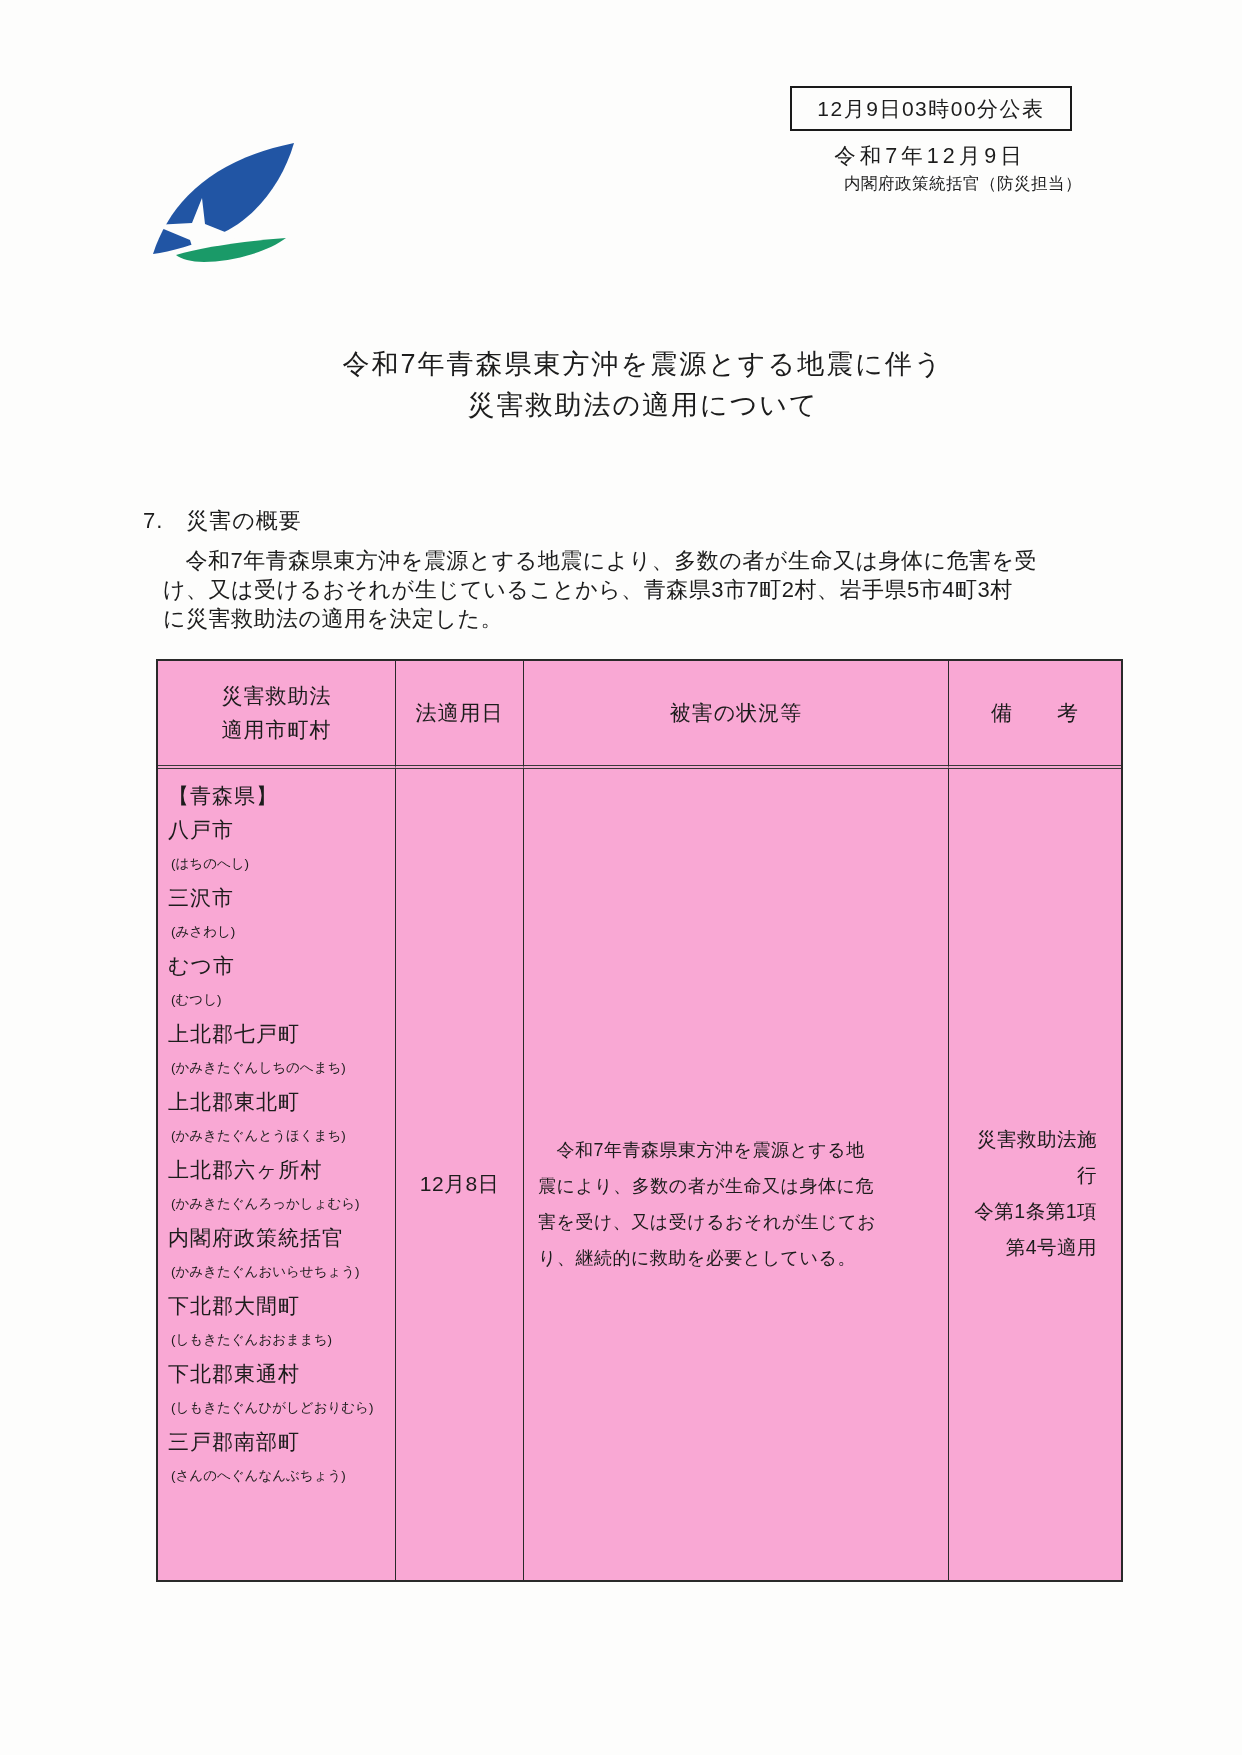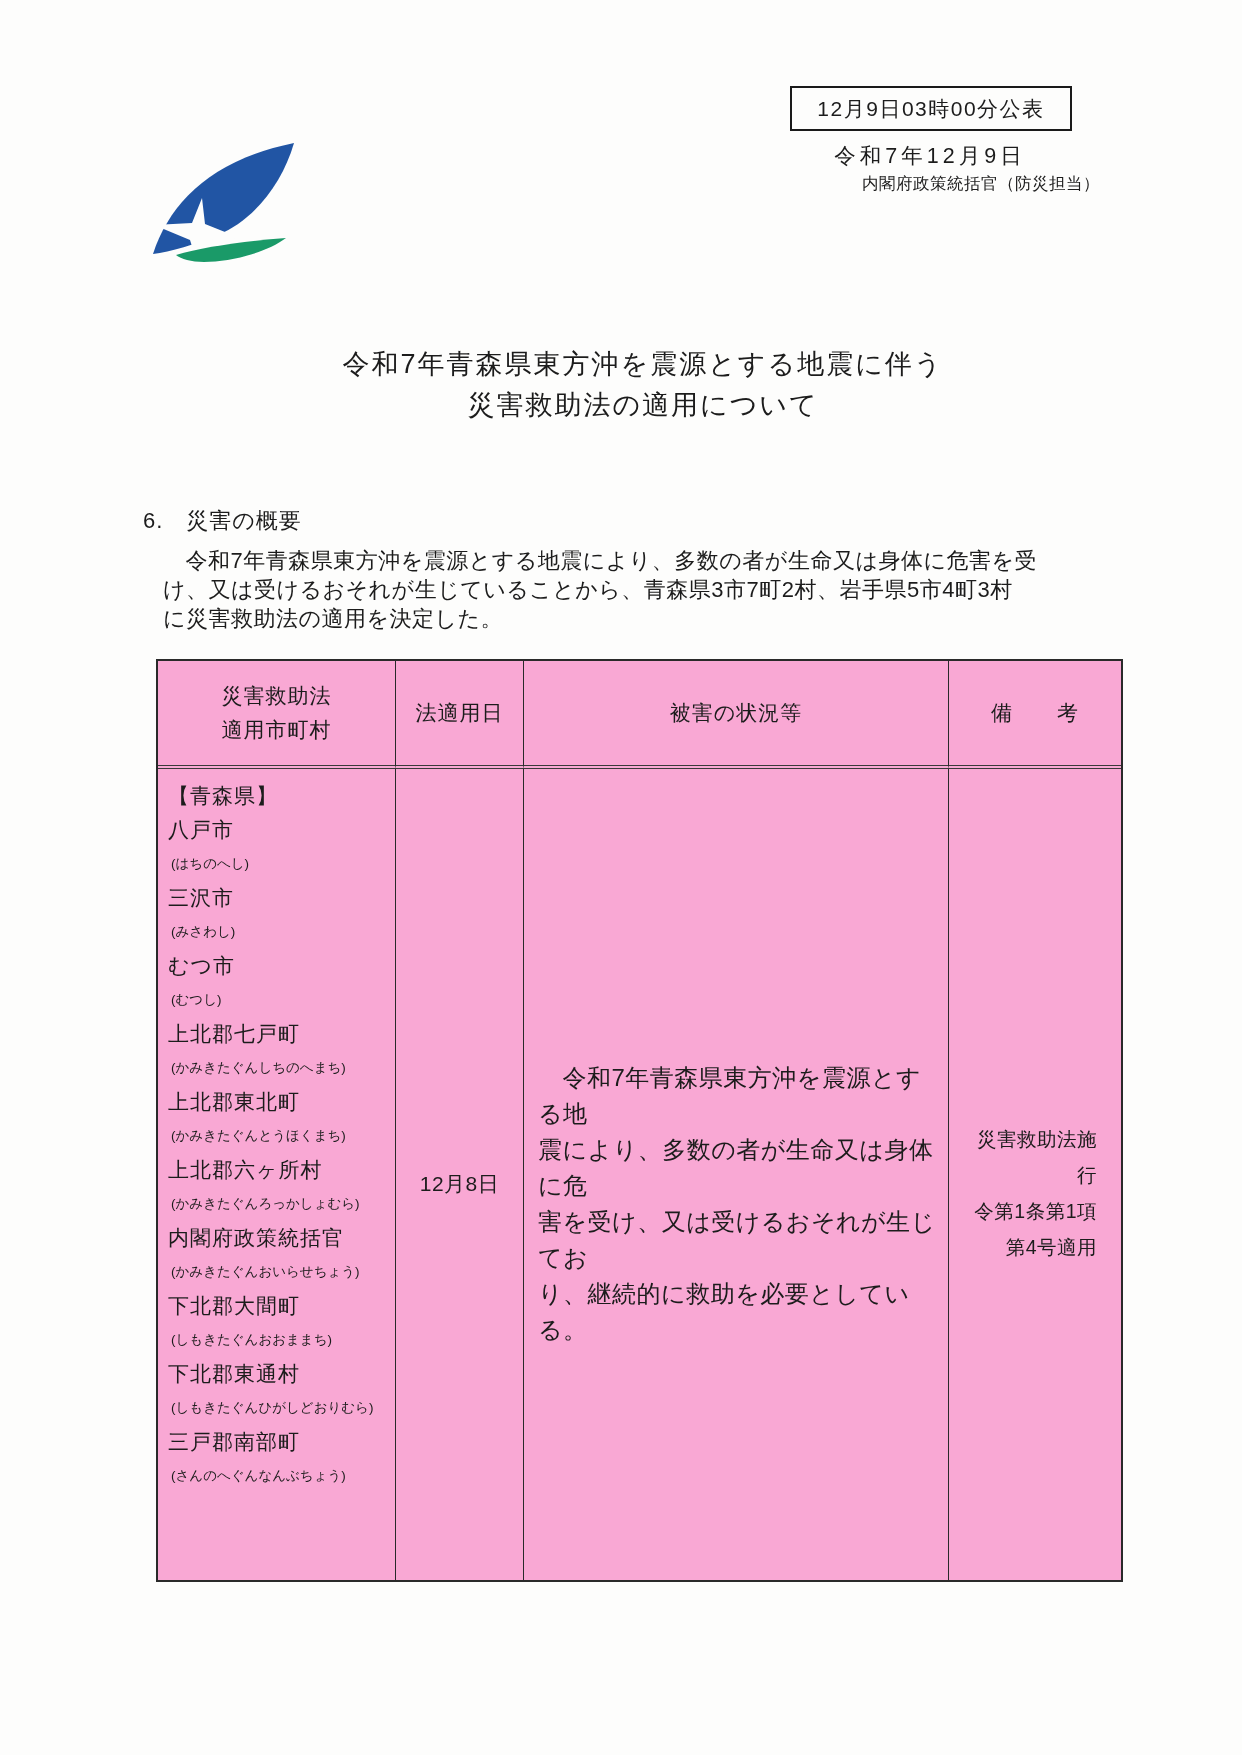--- a/index.html
+++ b/index.html
@@ -16,22 +16,22 @@
     position:absolute; left:790px; top:86px; width:282px; height:45px;
     border:2px solid #1a1a1a; box-sizing:border-box;
     display:flex; align-items:center; justify-content:center;
     font-size:21px; letter-spacing:1.5px; white-space:nowrap;
   }
   .date-line {
     position:absolute; left:780px; top:141px; width:300px;
     text-align:center; font-size:21.5px; letter-spacing:4px; white-space:nowrap;
   }
   .org-line {
-    position:absolute; left:750px; top:173px; width:350px;
-    text-align:right; font-size:16.5px; letter-spacing:0.5px; white-space:nowrap;
+    position:absolute; left:788px; top:173px; width:350px;
+    text-align:center; font-size:16.5px; letter-spacing:0.5px; white-space:nowrap;
   }
 
   .logo { position:absolute; left:146px; top:128px; width:160px; height:135px; }
 
   .doc-title {
     position:absolute; left:22px; top:344px; width:1242px;
     text-align:center; font-size:27px; line-height:41px;
     letter-spacing:2px; white-space:pre-line;
   }
 
@@ -65,21 +65,21 @@
   .muni-name  { font-size:21px; line-height:34px; letter-spacing:1px; }
   .muni-kana  { font-size:13.5px; line-height:34px; padding-left:3px; }
 
   .td-date {
     display:flex; align-items:center; justify-content:center;
     padding-top:18px; font-size:21px; letter-spacing:0.5px;
   }
   .td-damage {
     display:flex; align-items:center;
     padding:58px 10px 0 14px;
-    font-size:24px; line-height:36px; letter-spacing:0.5px;
+    font-size:18px; line-height:36px; letter-spacing:0.5px;
     white-space:pre-line;
   }
   .td-remarks {
     display:flex; align-items:center;
     padding:36px 24px 0 12px;
     font-size:19.5px; line-height:36px; letter-spacing:0.5px;
     white-space:pre-line;
     text-align:right;
   }
 </style>
@@ -98,21 +98,21 @@
     <path id="blue-leaf" d="M 7 126 C 24 74 66 32 148 15 C 136 56 108 92 72 107 C 50 116 24 124 7 126 Z" fill="#2155a4"></path>
     <polygon id="white-star" fill="#fdfdfc" points="56,70 59,96 94,110 61,112 51,134 44,112 8,97 46,95"></polygon>
     <path id="green-leaf" d="M 30 127 C 56 119 100 113 140 110 C 120 125 84 134 58 134 C 45 134 35 131 30 127 Z" fill="#1a9a68"></path>
   </svg>
 </div>
 
 <div class="doc-title">令和7年青森県東方沖を震源とする地震に伴う
 災害救助法の適用について</div>
 
 <div class="section">
-  <div class="section-heading">6.　災害の概要</div>
+  <div class="section-heading">7.　災害の概要</div>
   <div class="section-body">　令和7年青森県東方沖を震源とする地震により、多数の者が生命又は身体に危害を受
 け、又は受けるおそれが生じていることから、青森県3市7町2村、岩手県5市4町3村
 に災害救助法の適用を決定した。</div>
 </div>
 
 <div class="doc-table">
   <div class="th">災害救助法
 適用市町村</div>
   <div class="th">法適用日</div>
   <div class="th">被害の状況等</div>

